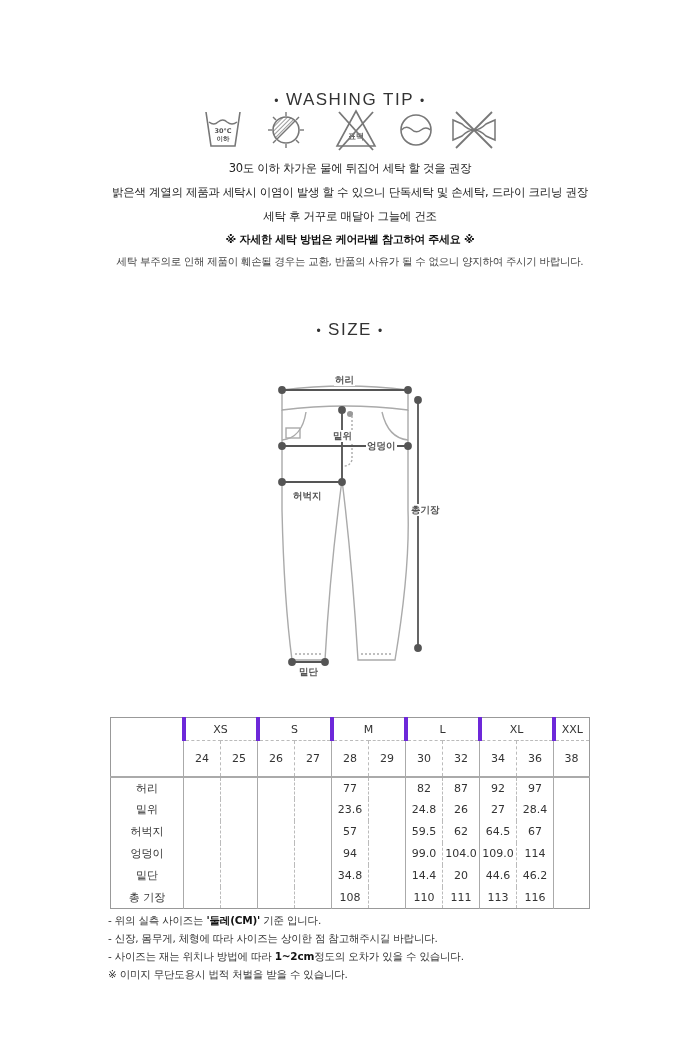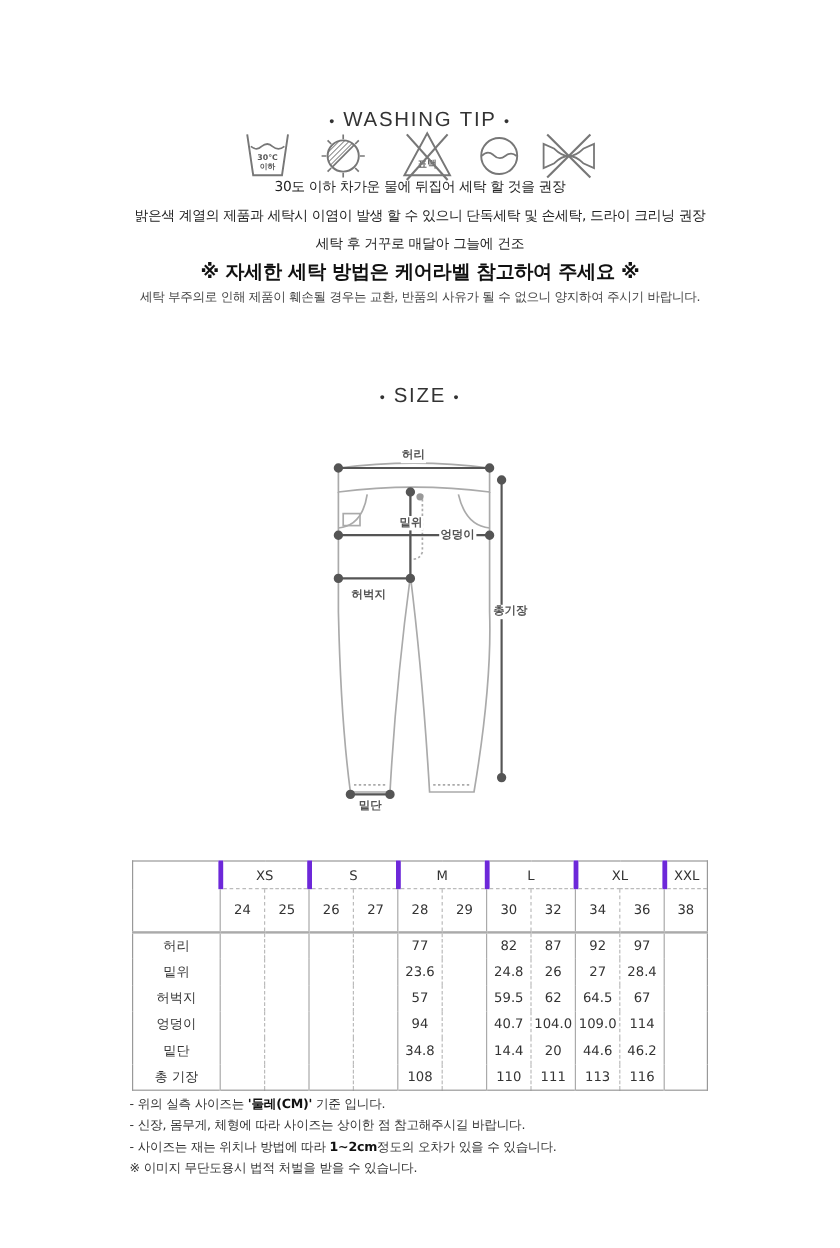--- a/index.html
+++ b/index.html
@@ -9,23 +9,23 @@
     .section-title {
       position: absolute; left: 0; width: 700px; text-align: center;
       font-family: "Liberation Sans", sans-serif; font-size: 17px; letter-spacing: 1.5px; color: #333;
     }
     .section-title .dot { font-size: 12px; vertical-align: middle; margin: 0 6px; }
 
     .icons-row { position: absolute; top: 96px; left: 200px; width: 300px; height: 44px; }
     .wash-icon { position: absolute; top: 12px; width: 48px; height: 44px; }
     .wash-icon svg { width: 100%; height: 100%; display: block; }
 
-    .tips { position: absolute; top: 143px; left: 0; width: 700px; text-align: center; }
+    .tips { position: absolute; top: 156px; left: 0; width: 700px; text-align: center; }
     .tip-line { font-size: 11.5px; color: #222; height: 24px; line-height: 24px; letter-spacing: -0.3px; }
-    .tip-line.bold { font-weight: bold; font-size: 16px; color: #111; }
+    .tip-line.bold { font-weight: bold; font-size: 11px; color: #111; }
     .tip-line.small { font-size: 10.5px; color: #444; height: 20px; line-height: 18px; }
 
     .diagram { position: absolute; top: 370px; left: 270px; width: 180px; height: 310px; }
     .diagram svg { width: 100%; height: 100%; display: block; }
     .dlabel { position: absolute; font-size: 9.5px; font-weight: bold; color: #555; background: #fff; padding: 0 1px; line-height: 12px; }
 
     .size-table {
       position: absolute; top: 717px; left: 110px; width: 480px;
       border-collapse: collapse; table-layout: fixed;
       font-family: "DejaVu Sans", sans-serif; font-size: 11px; color: #333;
@@ -255,21 +255,21 @@
     <td class="sub-l"></td>
   </tr>
   <tr class="body-row">
     <td class="rlabel">엉덩이</td>
     <td class="sub-l"></td>
     <td class="sub-d"></td>
     <td class="sub-l"></td>
     <td class="sub-d"></td>
     <td class="sub-l">94</td>
     <td class="sub-d"></td>
-    <td class="sub-l">40.7</td>
+    <td class="sub-l">99.0</td>
     <td class="sub-d">104.0</td>
     <td class="sub-l">109.0</td>
     <td class="sub-d">114</td>
     <td class="sub-l"></td>
   </tr>
   <tr class="body-row">
     <td class="rlabel">밑단</td>
     <td class="sub-l"></td>
     <td class="sub-d"></td>
     <td class="sub-l"></td>

